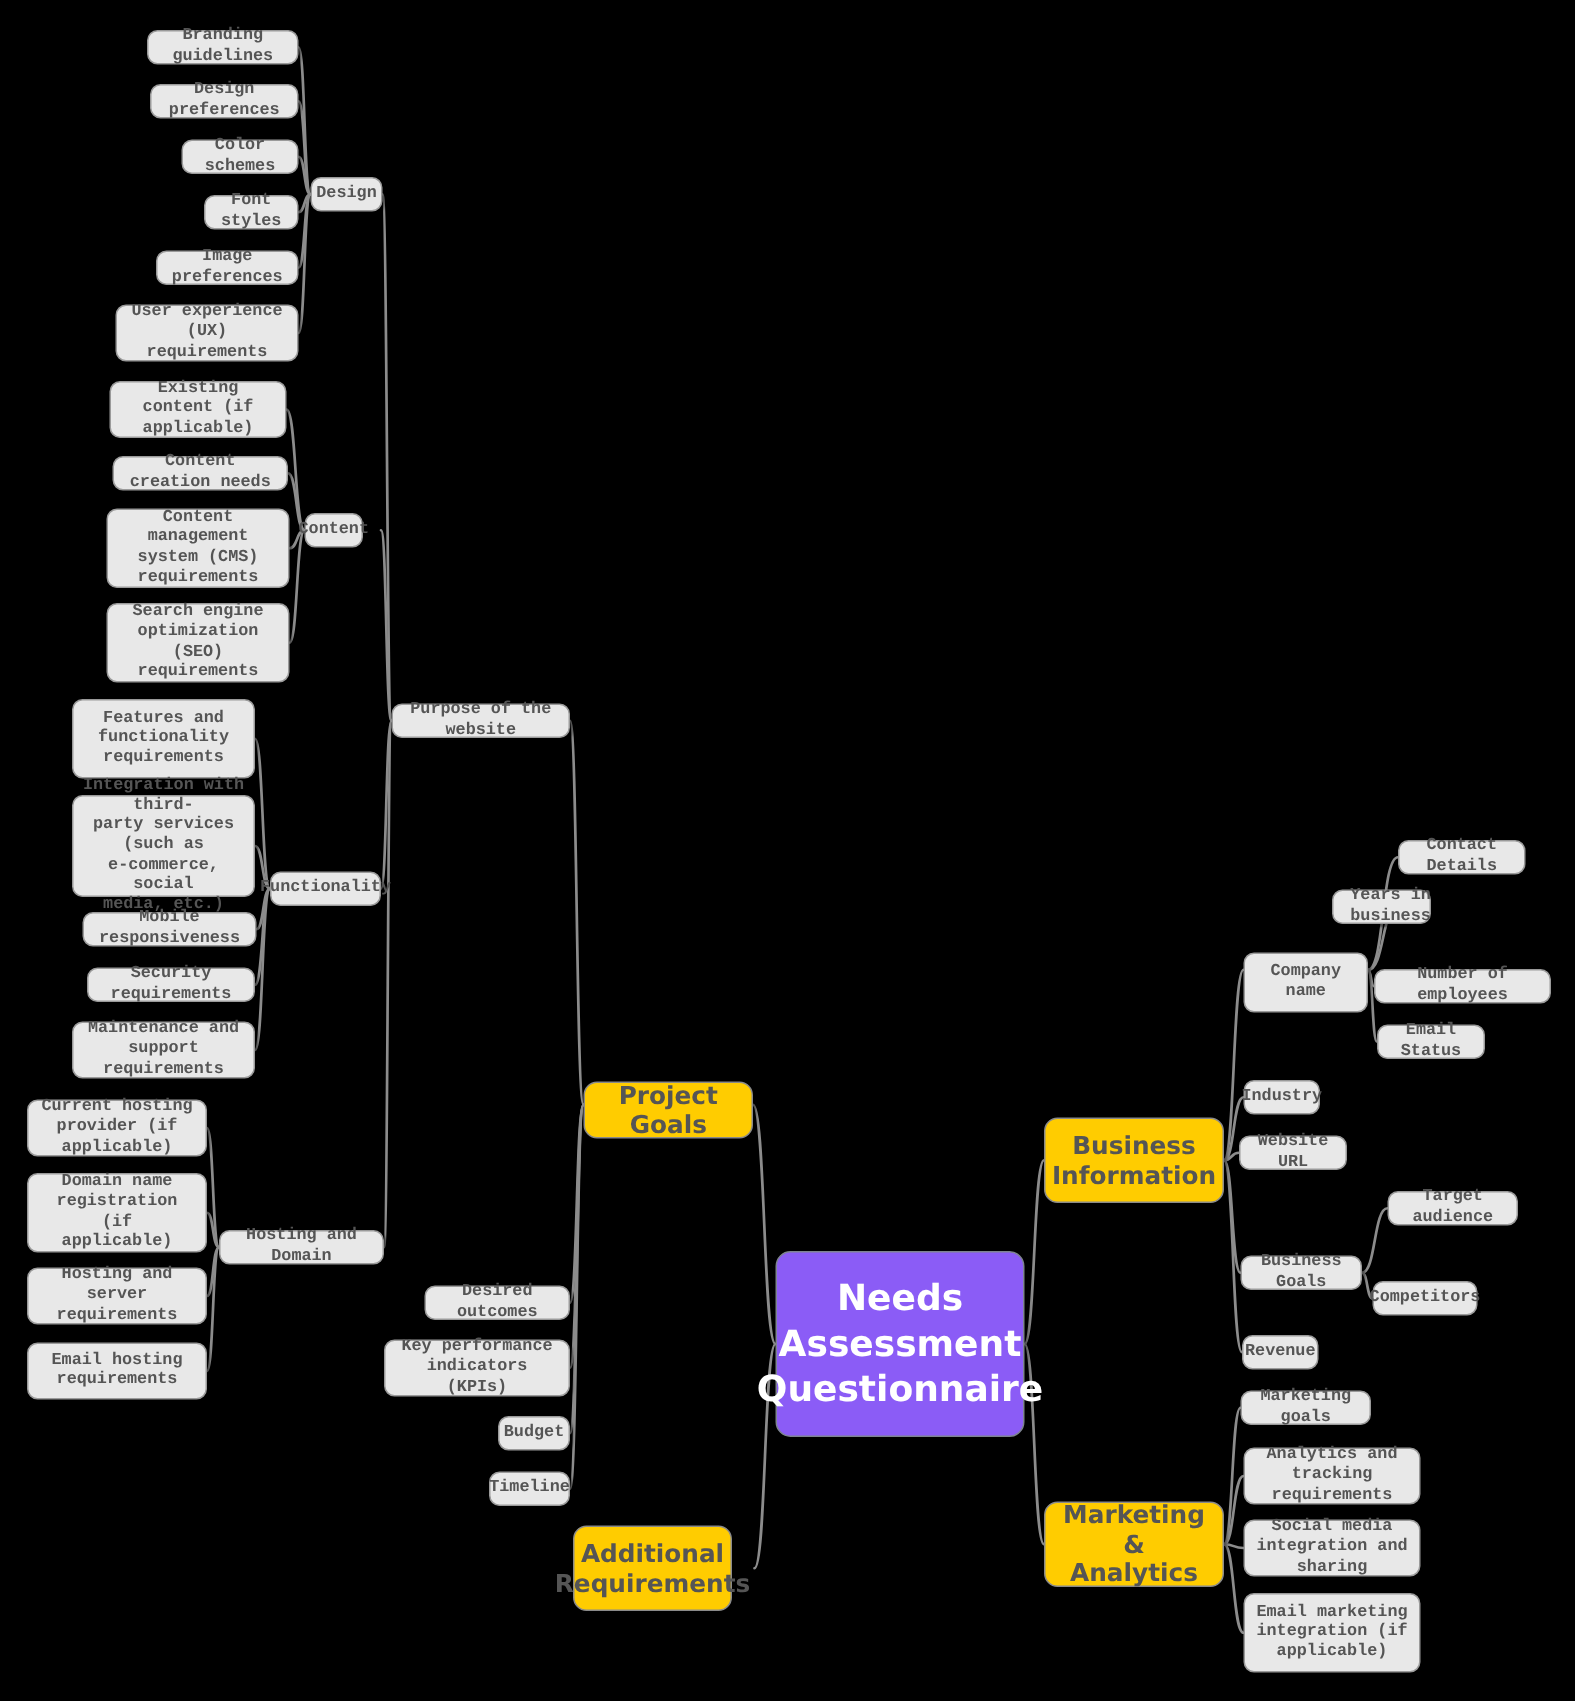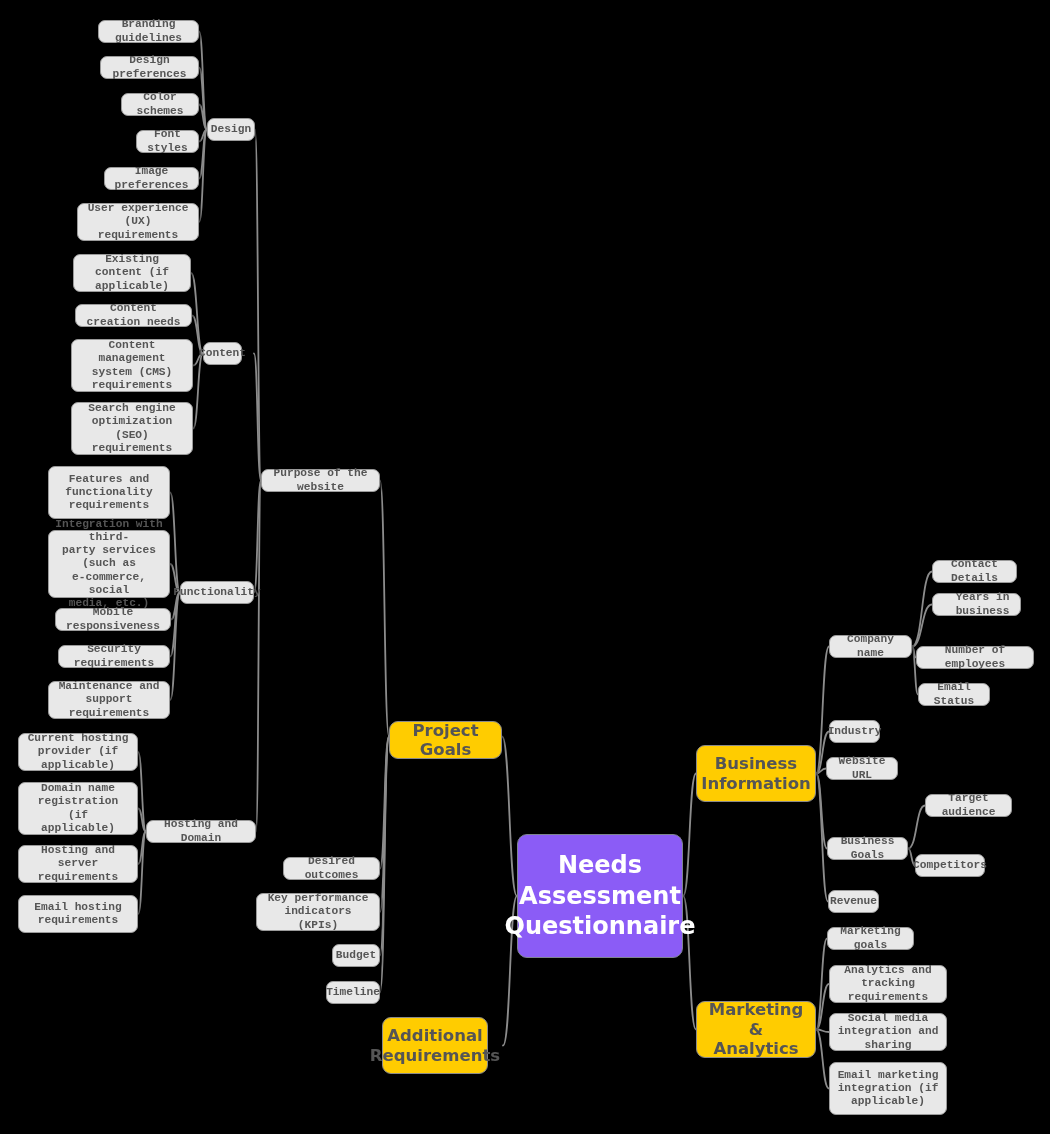--- a/index.html
+++ b/index.html
@@ -172,23 +172,23 @@
 applicable)</span></div>
       <div class="node n-leaf" style="left: 18px; top: 845px; width: 120px; height: 38px;"><span>Hosting and server
 requirements</span></div>
       <div class="node n-leaf" style="left: 18px; top: 895px; width: 120px; height: 38px;"><span>Email hosting
 requirements</span></div>
       <div class="node n-leaf" style="left: 283px; top: 857px; width: 97px; height: 23px;"><span>Desired outcomes</span></div>
       <div class="node n-leaf" style="left: 256px; top: 893px; width: 124px; height: 38px;"><span>Key performance
 indicators (KPIs)</span></div>
       <div class="node n-leaf" style="left: 332px; top: 944px; width: 48px; height: 23px;"><span>Budget</span></div>
       <div class="node n-leaf" style="left: 326px; top: 981px; width: 54px; height: 23px;"><span>Timeline</span></div>
-      <div class="node n-leaf" style="left: 829px; top: 635px; width: 83px; height: 23px;"><span>Company name</span></div>
+      <div class="node n-leaf" style="left: 829px; top: 635px; width: 83px; height: 40px;"><span>Company name</span></div>
       <div class="node n-leaf" style="left: 932px; top: 560px; width: 85px; height: 23px;"><span>Contact Details</span></div>
-      <div class="node n-leaf" style="left: 932px; top: 593px; width: 89px; height: 23px; padding-left: 18px;"><span>Years in business</span></div>
+      <div class="node n-leaf" style="left: 888px; top: 593px; width: 66px; height: 23px; padding-left: 18px;"><span>Years in business</span></div>
       <div class="node n-leaf" style="left: 916px; top: 646px; width: 118px; height: 23px;"><span>Number of employees</span></div>
       <div class="node n-leaf" style="left: 918px; top: 683px; width: 72px; height: 23px;"><span>Email Status</span></div>
       <div class="node n-leaf" style="left: 829px; top: 720px; width: 51px; height: 23px;"><span>Industry</span></div>
       <div class="node n-leaf" style="left: 826px; top: 757px; width: 72px; height: 23px;"><span>Website URL</span></div>
       <div class="node n-leaf" style="left: 827px; top: 837px; width: 81px; height: 23px;"><span>Business Goals</span></div>
       <div class="node n-leaf" style="left: 925px; top: 794px; width: 87px; height: 23px;"><span>Target audience</span></div>
       <div class="node n-leaf" style="left: 915px; top: 854px; width: 70px; height: 23px;"><span>Competitors</span></div>
       <div class="node n-leaf" style="left: 828px; top: 890px; width: 51px; height: 23px;"><span>Revenue</span></div>
       <div class="node n-leaf" style="left: 827px; top: 927px; width: 87px; height: 23px;"><span>Marketing goals</span></div>
       <div class="node n-leaf" style="left: 829px; top: 965px; width: 118px; height: 38px;"><span>Analytics and tracking

